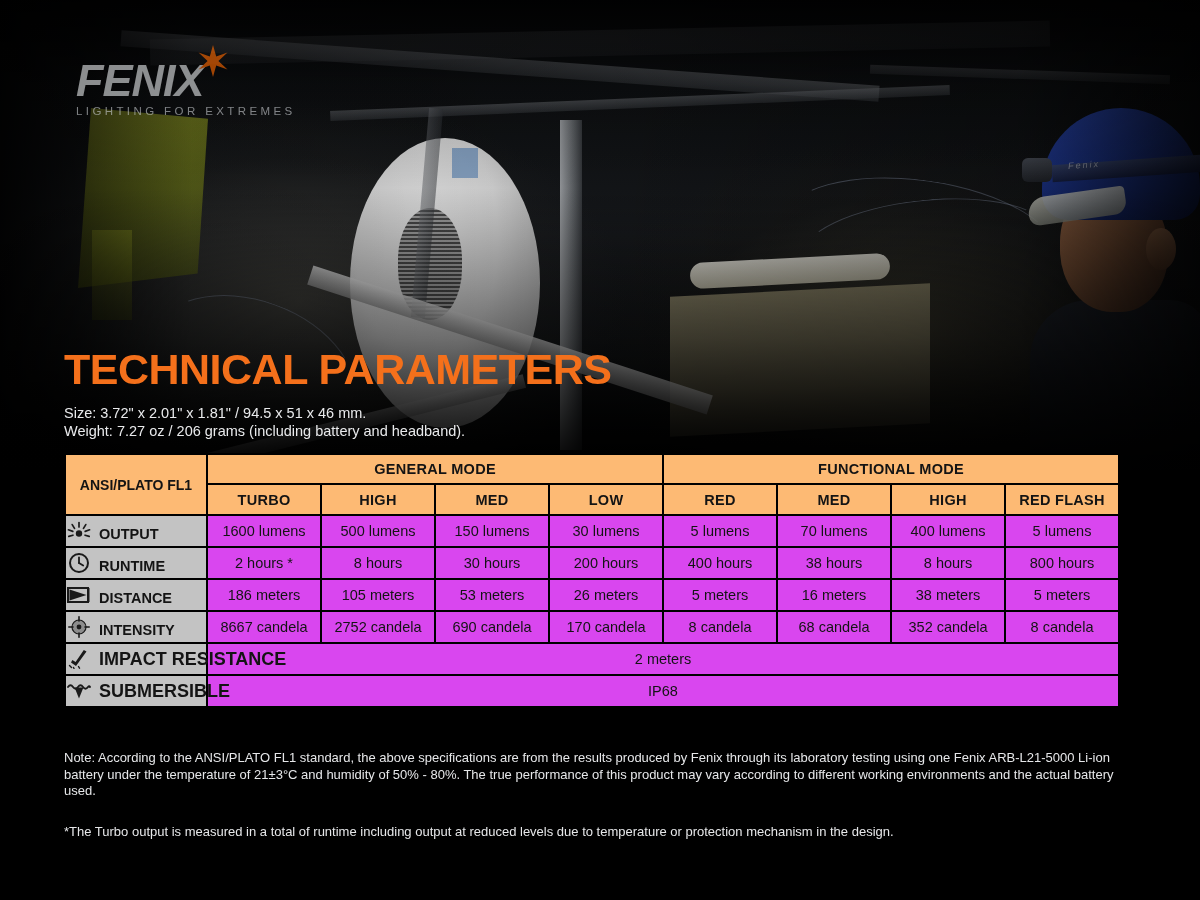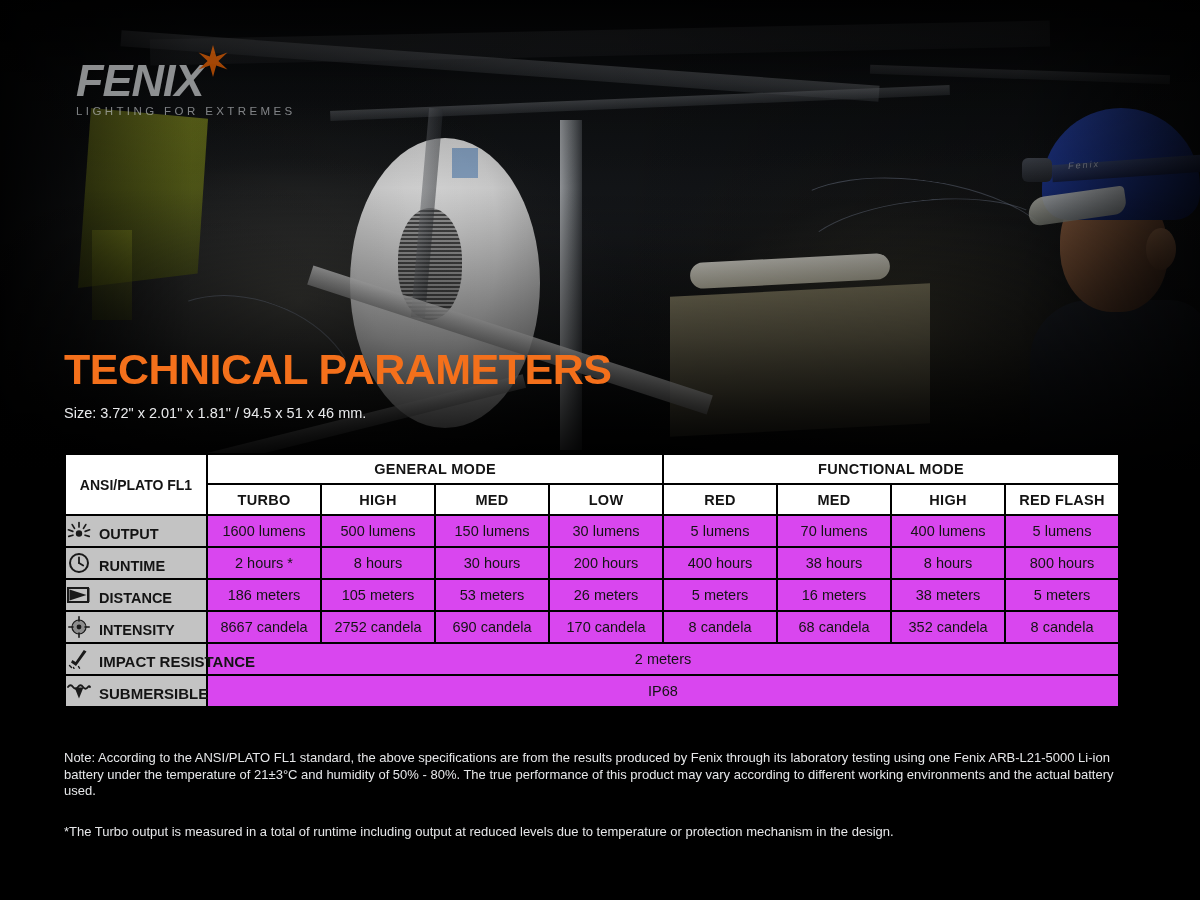--- a/index.html
+++ b/index.html
@@ -242,21 +242,21 @@
   .spec-table td, .spec-table th {
     border: 2px solid #000;
     text-align: center;
     vertical-align: middle;
     font-size: 14.5px;
     color: #141414;
     padding: 0;
     height: 32px;
   }
   .hdr {
-    background: #ffffff;
+    background: #fdba74;
     font-weight: bold;
     font-size: 15px;
     color: #181818;
     letter-spacing: .3px;
   }
   .hdr.group { height: 30px; }
   .hdr.mode  { height: 31px; }
   .hdr.ansi  {
     font-size: 14px;
     letter-spacing: 0;
@@ -278,21 +278,21 @@
     display: flex;
     align-items: flex-end;
     gap: 7px;
   }
   .rowlabel .ico {
     width: 26px; height: 22px;
     flex: 0 0 26px;
     display: flex; align-items: center; justify-content: center;
   }
   .rowlabel .txt { white-space: nowrap; }
-  .rowlabel.wide .txt { font-size: 15px; }
+  .rowlabel.wide .txt { font-size: 18px; }
 
   
   .notes {
     position: absolute;
     left: 64px; top: 750px;
     width: 1060px;
     font-size: 13px;
     color: #e6e7e9;
     line-height: 16.5px;
   }
@@ -339,20 +339,21 @@
       <path d="M17 1 L20.2 12.6 L31.5 8.5 L22.4 17 L31.5 25.5 L20.2 21.4 L17 33 L13.8 21.4 L2.5 25.5 L11.6 17 L2.5 8.5 L13.8 12.6 Z" fill="#ff6a00"></path>
     </svg>
   </div>
   <div class="logo-fenix">FENIX</div>
   <div class="logo-tag">LIGHTING FOR EXTREMES</div>
 </div>
 
 <div class="title">TECHNICAL PARAMETERS</div>
 <div class="subinfo">
   <div>Size: 3.72" x 2.01" x 1.81" / 94.5 x 51 x 46 mm.</div>
+  <div>Weight: 7.27 oz / 206 grams (including battery and headband).</div>
 </div>
 
 <table class="spec-table">
   <colgroup>
     <col style="width:142px">
     <col style="width:114px">
       <col style="width:114px">
       <col style="width:114px">
       <col style="width:114px">
     <col style="width:114px">

